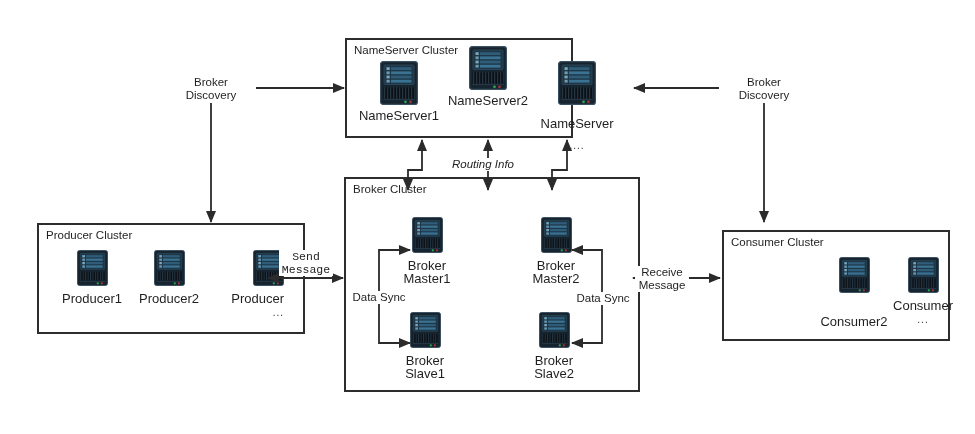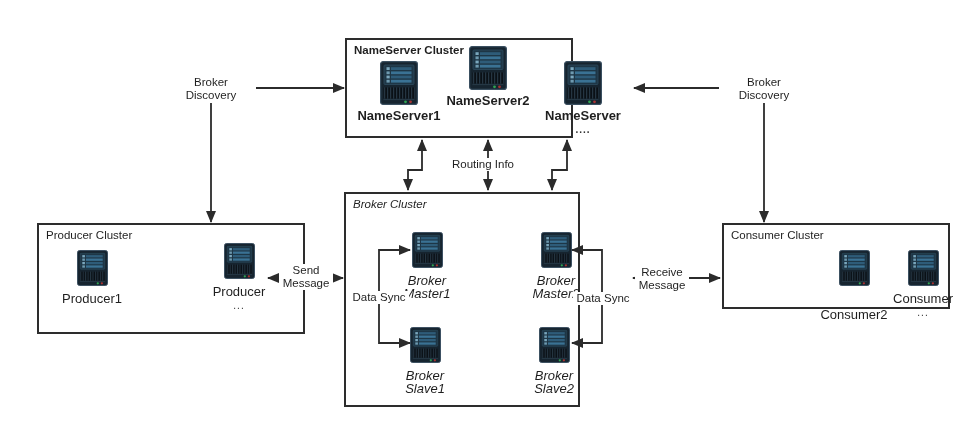--- a/index.html
+++ b/index.html
@@ -49,44 +49,44 @@
         <rect x="6.5" y="18.8" width="3.2" height="2.8" fill="#6e9ab0"></rect>
         <rect x="11" y="18.8" width="20.5" height="2.8" fill="#3a7294"></rect>
         <rect x="3.5" y="26.5" width="31" height="11" fill="url(#slats)"></rect>
         <rect x="3.5" y="38.2" width="31" height="0.9" fill="#2a3c4a"></rect>
         <circle cx="25.5" cy="40.8" r="1.4" fill="#2fa352"></circle>
         <circle cx="30.5" cy="40.8" r="1.4" fill="#a83232"></circle>
       </symbol>
     </defs>
   </svg>
 
-  <div class="cluster" style="left:345px;top:38px;width:228px;height:100px;font-weight:bold;">
+  <div class="cluster" style="left:345px;top:38px;width:228px;height:100px;">
     <div class="cluster-title">NameServer Cluster</div>
     <div class="node" style="left:7px;top:21px;">
       <svg class="srv-lg" viewBox="0 0 38 44">
           <use href="#srv"></use>
         </svg>
       <div class="nlabel">NameServer1</div>
     </div>
     <div class="node" style="left:96px;top:6px;">
       <svg class="srv-lg" viewBox="0 0 38 44">
           <use href="#srv"></use>
         </svg>
       <div class="nlabel">NameServer2</div>
     </div>
-    <div class="node" style="left:191px;top:21px;">
+    <div class="node" style="left:185px;top:21px;gap:8px;">
       <svg class="srv-lg" viewBox="0 0 38 44">
           <use href="#srv"></use>
         </svg>
       <div class="nlabel">NameServer</div>
       <div class="nsub">....</div>
     </div>
   </div>
 
-  <div class="cluster" style="left:344px;top:192px;width:236px;height:215px;font-style:italic;">
+  <div class="cluster" style="left:344px;top:177px;width:296px;height:215px;">
     <div class="cluster-title">Broker Cluster</div>
     <div class="node" style="left:36px;top:36px;">
       <svg class="srv-sm" viewBox="0 0 38 44">
           <use href="#srv"></use>
         </svg>
       <div class="nlabel">Broker</div>
       <div class="nlabel">Master1</div>
     </div>
     <div class="node" style="left:165px;top:36px;">
       <svg class="srv-sm" viewBox="0 0 38 44">
@@ -112,30 +112,36 @@
   </div>
 
   <div class="cluster" style="left:37px;top:223px;width:268px;height:111px;">
     <div class="cluster-title">Producer Cluster</div>
     <div class="node" style="left:8px;top:23px;">
       <svg class="srv-sm" viewBox="0 0 38 44">
           <use href="#srv"></use>
         </svg>
       <div class="nlabel">Producer1</div>
     </div>
-    <div class="node" style="left:155px;top:16px;">
+    <div class="node" style="left:85px;top:23px;">
+      <svg class="srv-sm" viewBox="0 0 38 44">
+          <use href="#srv"></use>
+        </svg>
+      <div class="nlabel">Producer2</div>
+    </div>
+    <div class="node" style="left:155px;top:23px;align-items:flex-end;">
       <svg class="srv-sm" viewBox="0 0 38 44">
           <use href="#srv"></use>
         </svg>
       <div class="nlabel">Producer</div>
       <div class="nsub">...</div>
     </div>
   </div>
 
-  <div class="cluster" style="left:722px;top:223px;width:228px;height:86px;">
+  <div class="cluster" style="left:722px;top:230px;width:228px;height:111px;">
     <div class="cluster-title">Consumer Cluster</div>
     <div class="node" style="left:85px;top:23px;gap:16px;">
       <svg class="srv-sm" viewBox="0 0 38 44">
           <use href="#srv"></use>
         </svg>
       <div class="nlabel">Consumer2</div>
     </div>
     <div class="node" style="left:154px;top:23px;">
       <svg class="srv-sm" viewBox="0 0 38 44">
           <use href="#srv"></use>
@@ -167,22 +173,22 @@
   </svg>
 
   <div class="edge-label two-line" style="left:166px;top:76px;width:90px;">
     <div>Broker</div>
     <div>Discovery</div>
   </div>
   <div class="edge-label two-line" style="left:719px;top:76px;width:90px;">
     <div>Broker</div>
     <div>Discovery</div>
   </div>
-  <div class="edge-label" style="left:438px;top:158px;width:90px;">Routing Info</div>
-  <div class="edge-label two-line" style="left:279px;top:264px;width:54px;">
+  <div class="edge-label" style="left:438px;top:158px;width:90px;font-style:italic;">Routing Info</div>
+  <div class="edge-label two-line" style="left:279px;top:250px;width:54px;font-family:Liberation Mono, monospace;">
     <div>Send</div>
     <div>Message</div>
   </div>
   <div class="edge-label two-line" style="left:635px;top:266px;width:54px;">
     <div>Receive</div>
     <div>Message</div>
   </div>
   <div class="edge-label" style="left:349px;top:291px;width:60px;">Data Sync</div>
   <div class="edge-label" style="left:573px;top:292px;width:60px;">Data Sync</div>
 

